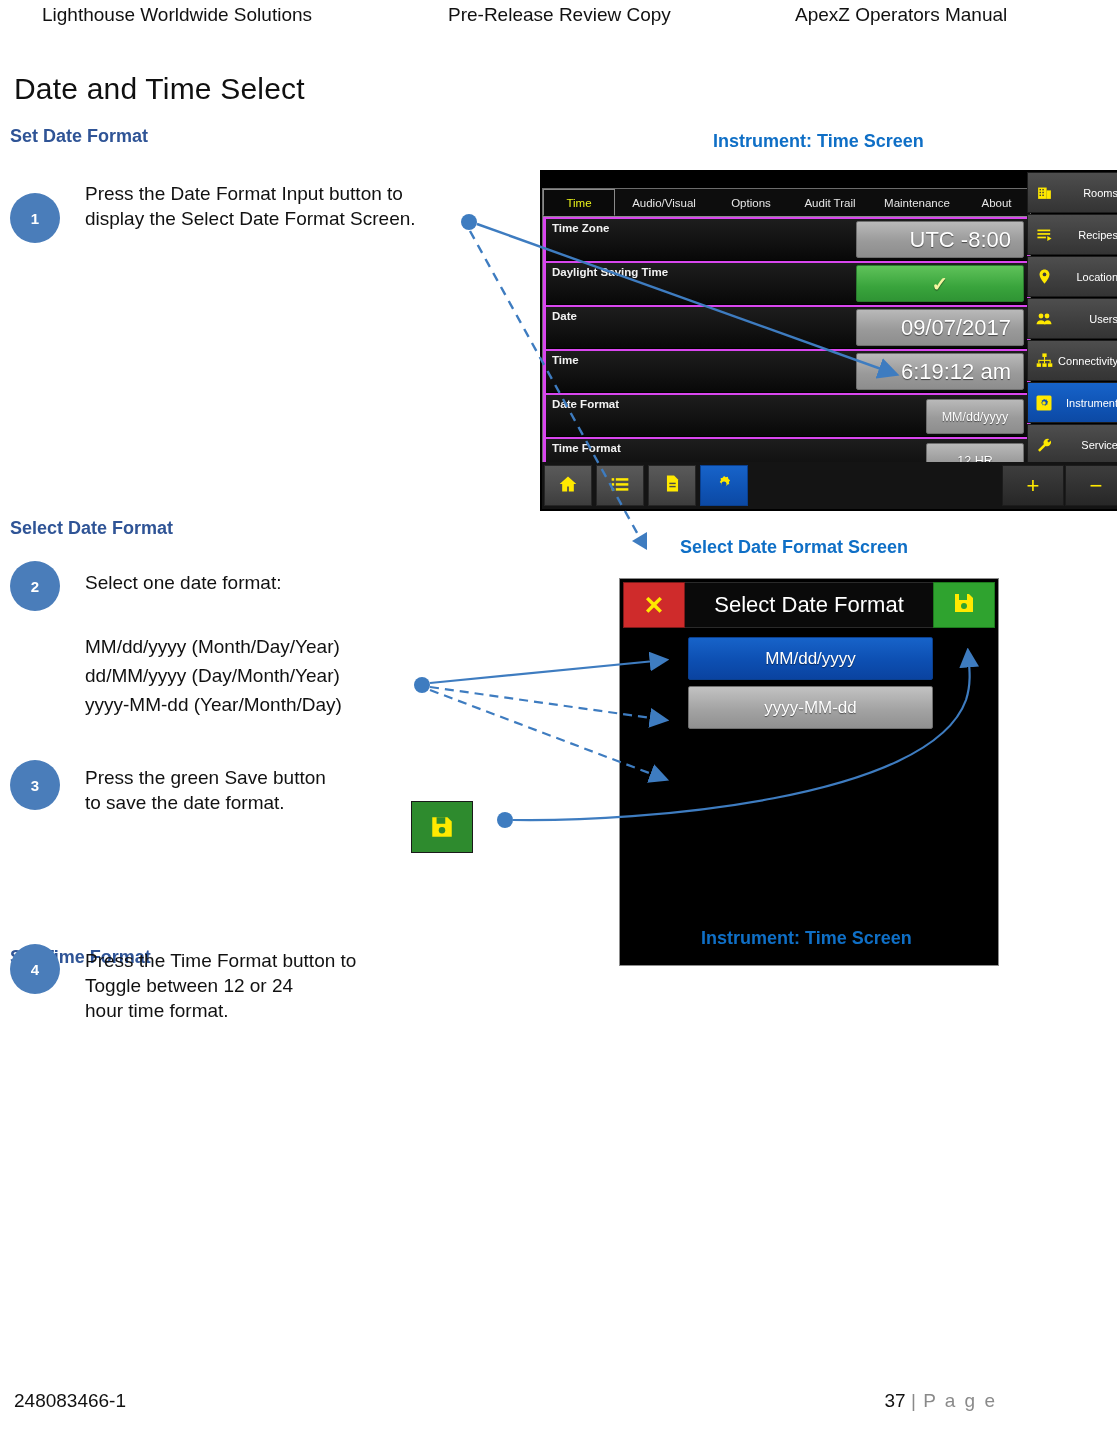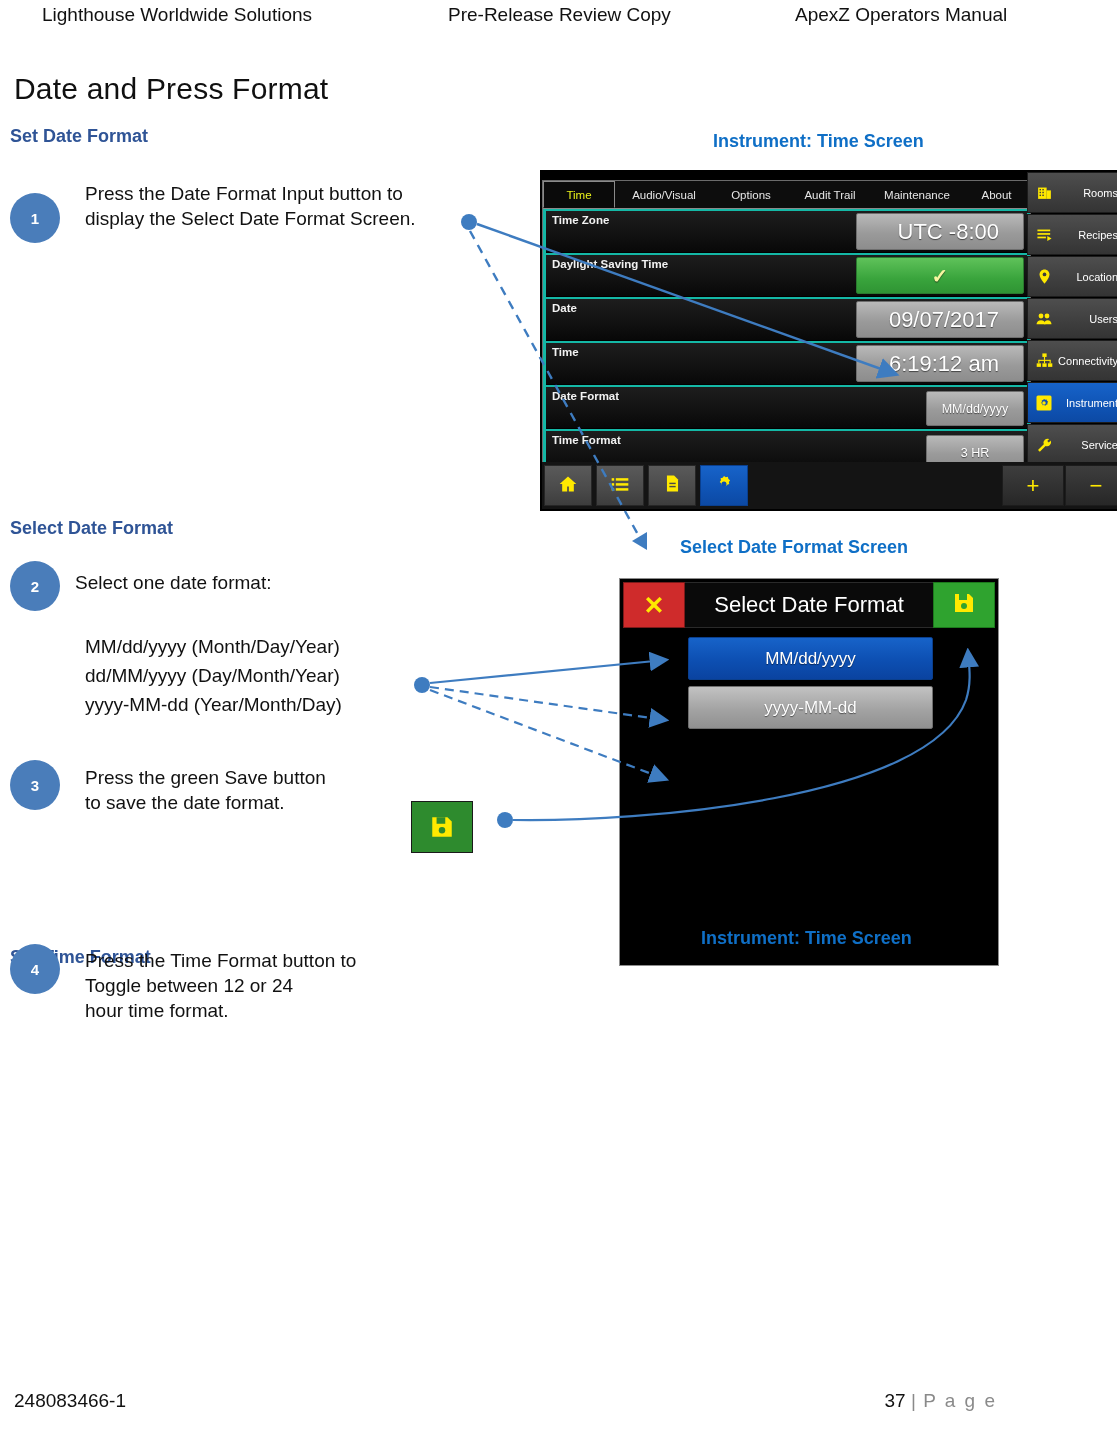--- a/index.html
+++ b/index.html
@@ -83,21 +83,21 @@
   .sn-4 { left: 10px;  top: 944px; }
 
   .step-text {
     position: absolute;
     font-size: 19px;
     line-height: 25px;
     color: #111;
     white-space: pre-line;
   }
   .st-1 { left: 85px; top: 181px; }
-  .st-2 { left: 75px; top: 570px; }
+  .st-2 { left: 85px; top: 570px; }
   .st-fmt { left: 85px; top: 632px; line-height: 29px; }
   .st-3 { left: 85px; top: 765px; }
   .st-4 { left: 85px; top: 948px; }
 
   
   .save-swatch {
     position: absolute;
     left: 411px;
     top: 801px;
     width: 60px;
@@ -115,24 +115,24 @@
     left: 540px;
     top: 170px;
     width: 585px;
     height: 341px;
     background: #000000;
     border: 2px solid #000;
     box-sizing: border-box;
   }
   .inst-body {
     position: absolute;
-    left: 0; top: 8px;
+    left: 0; top: 16px;
     width: 489px;
     height: 290px;
-    background: #14b8a6;
+    background: #d946ef;
     border: 1px solid #6b6b6b;
     box-sizing: border-box;
   }
   .tabbar {
     position: absolute;
     left: 0; top: 0;
     width: 100%;
     height: 28px;
     display: flex;
     align-items: stretch;
@@ -187,21 +187,21 @@
     right: 3px;
     top: 2px;
     width: 168px;
     height: 37px;
     background: linear-gradient(180deg,#b9b9b9 0%, #9a9a9a 55%, #8d8d8d 100%);
     border: 1px solid #6e6e6e;
     border-radius: 2px;
     display: flex;
     align-items: center;
     justify-content: flex-end;
-    padding-right: 24px;
+    padding-right: 12px;
     box-sizing: border-box;
     color: #ffffff;
     font-size: 22px;
     text-shadow: 0 1px 1px rgba(0,0,0,.55);
   }
   .sval.green {
     background: linear-gradient(180deg,#5fc25a 0%, #39a43c 60%, #2f9434 100%);
     border: 1px solid #2a7a2e;
     justify-content: center;
     padding-right: 0;
@@ -378,21 +378,21 @@
 </style>
 </head>
 <body>
 
 <div class="runhead">
   <span class="rh-left">Lighthouse Worldwide Solutions</span>
   <span class="rh-center">Pre-Release Review Copy</span>
   <span class="rh-right">ApexZ Operators Manual</span>
 </div>
 
-<div class="page-title">Date and Press Format</div>
+<div class="page-title">Date and Time Select</div>
 <div class="sec-head sh-1">Set Date Format</div>
 <div class="sec-head sh-2">Select Date Format</div>
 <div class="sec-head sh-3">Set Time Format</div>
 
 <div class="step-num sn-1">1</div>
 <div class="step-text st-1">Press the Date Format Input button to
 display the Select Date Format Screen.</div>
 
 <div class="step-num sn-2">2</div>
 <div class="step-text st-2">Select one date format:</div>
@@ -457,21 +457,21 @@
         <div class="sval">6:19:12 am</div>
       </div>
 
       <div class="srow">
         <span class="slabel">Date Format</span>
         <div class="sval small">MM/dd/yyyy</div>
       </div>
 
       <div class="srow">
         <span class="slabel">Time Format</span>
-        <div class="sval small">3 HR</div>
+        <div class="sval small">12 HR</div>
       </div>
 
     </div>
   </div>
 
   <div class="inst-side">
 
     <div class="side-item">
       <span class="s-ico">
         <svg width="17" height="17" viewBox="0 0 24 24">

